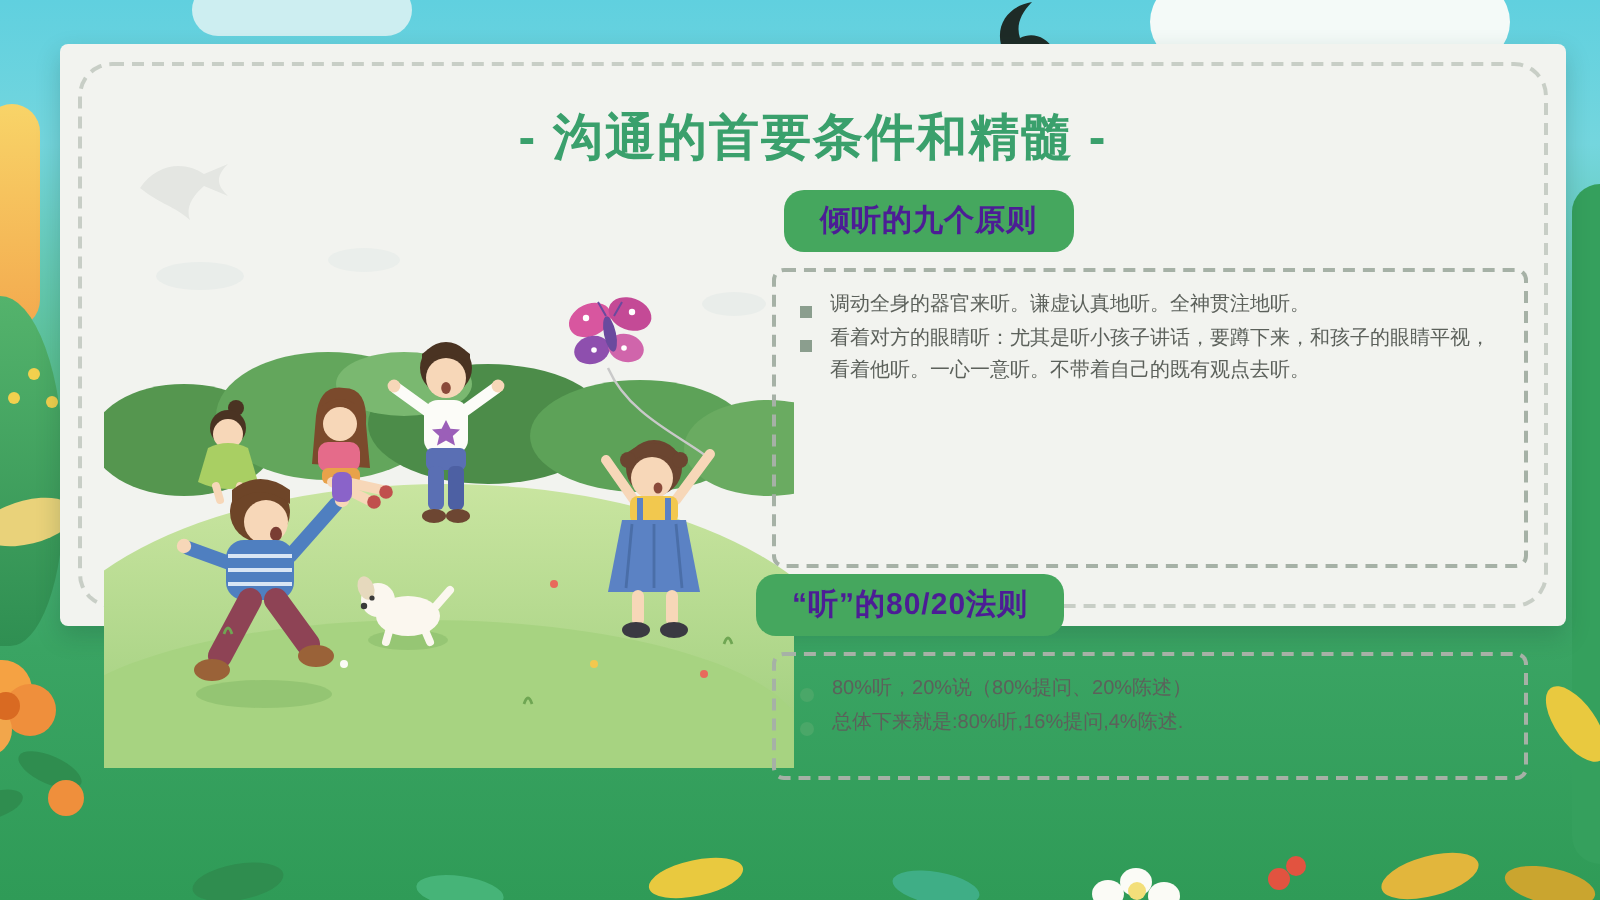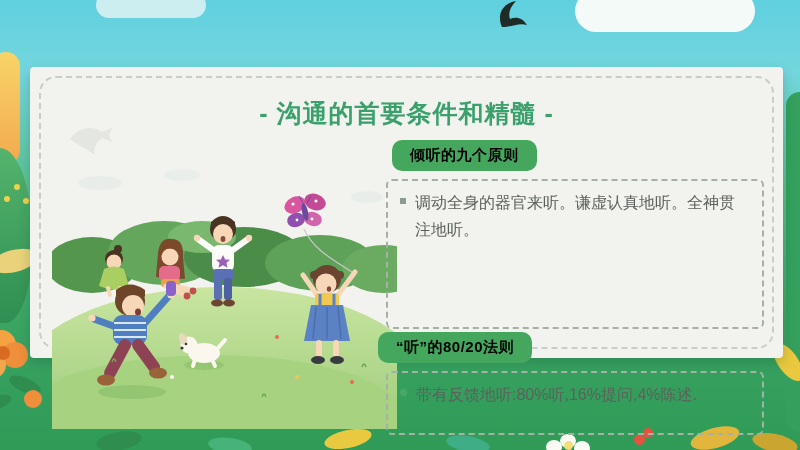--- a/index.html
+++ b/index.html
@@ -21,34 +21,34 @@
   .leaf-dark{position:absolute;background:#2f8d4f;border-radius:50%;}
   .bottom-leaf{position:absolute;border-radius:50%;z-index:1;}
   .right-foliage{position:absolute;left:786px;top:92px;width:24px;height:340px;background:#35a05d;border-radius:14px 0 0 14px;z-index:1;}
   .white-flower{position:absolute;left:546px;top:432px;width:46px;height:20px;z-index:2;}
   .wf-petal{position:absolute;background:#fbfbf6;border-radius:50%;}
   .wf-center{position:absolute;background:#f3df7a;border-radius:50%;}
   .red-flower{position:absolute;left:634px;top:428px;width:22px;height:18px;z-index:2;}
   .rf-dot{position:absolute;background:#e25340;border-radius:50%;}
   
   .card{position:absolute;left:30px;top:22px;width:753px;height:291px;background:#f2f3ef;
-    border-radius:4px;box-shadow:0 5px 12px rgba(20,60,40,.22);z-index:3;margin-top:45px;}
+    border-radius:4px;box-shadow:0 5px 12px rgba(20,60,40,.22);z-index:3;}
   .card-border{position:absolute;left:9px;top:9px;right:9px;bottom:9px;border:2px dashed #c8cec6;border-radius:17px;pointer-events:none;}
   .watermark{position:absolute;left:38px;top:56px;width:48px;height:34px;opacity:.85;}
   .title{position:absolute;top:30px;left:0;width:100%;text-align:center;font-size:25px;font-weight:bold;
     color:#3aa06c;letter-spacing:1px;}
-  .pill{position:absolute;background:#45a75e;color:#000000;font-weight:bold;font-size:15px;
+  .pill{position:absolute;background:#45a75e;color:#4c1d95;font-weight:bold;font-size:15px;
     padding:6px 18px;border-radius:10px;letter-spacing:.5px;}
   .pill1{left:362px;top:73px;}
   .pill2{left:348px;top:265px;}
   .dash-box{position:absolute;border:2px dashed #a6b1a6;border-radius:6px;box-sizing:border-box;}
   .box1{left:356px;top:112px;width:378px;height:150px;padding:9px 12px 6px 12px;}
   .box2{left:356px;top:304px;width:378px;height:64px;padding:9px 12px 6px 12px;}
   ul.blist{list-style:none;margin:0;padding:0;}
-  ul.blist li{display:flex;gap:9px;font-size:16px;color:#5c615b;line-height:1.66;}
+  ul.blist li{display:flex;gap:9px;font-size:10px;color:#5c615b;line-height:1.66;}
   .sq{flex:0 0 auto;width:6px;height:6px;background:#8b9e8e;margin-top:8px;}
   .dot{flex:0 0 auto;width:7px;height:7px;border-radius:50%;background:#4aa768;margin-top:7px;}
   .illus{position:absolute;left:22px;top:100px;width:345px;height:262px;}
 </style>
 </head>
 <body>
 
 <div class="stage">
 
   <div class="cloud c1"></div>
@@ -241,26 +241,34 @@
       </g>
     </svg>
 
     <div class="pill pill1">倾听的九个原则</div>
     <div class="dash-box box1">
       <ul class="blist">
         <li>
           <span class="sq"></span>
           <span>调动全身的器官来听。谦虚认真地听。全神贯注地听。</span>
         </li>
+        <li>
+          <span class="sq"></span>
+          <span>看着对方的眼睛听：尤其是听小孩子讲话，要蹲下来，和孩子的眼睛平视，看着他听。一心一意听。不带着自己的既有观点去听。</span>
+        </li>
       </ul>
     </div>
 
     <div class="pill pill2">“听”的80/20法则</div>
     <div class="dash-box box2">
       <ul class="blist">
         <li>
           <span class="dot"></span>
-          <span>带有反馈地听:80%听,16%提问,4%陈述.</span>
+          <span>80%听，20%说（80%提问、20%陈述）</span>
+        </li>
+        <li>
+          <span class="dot"></span>
+          <span>总体下来就是:80%听,16%提问,4%陈述.</span>
         </li>
       </ul>
     </div>
   </div>
 </div>
 
 </body></html>

